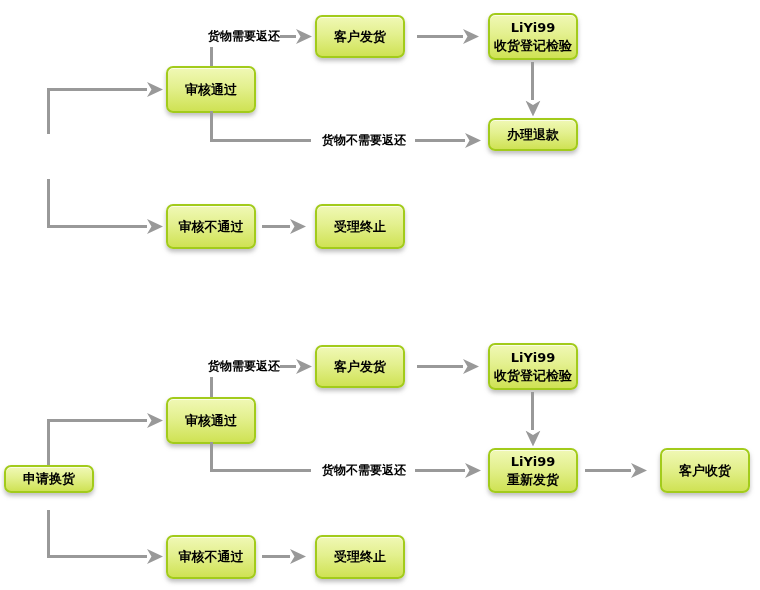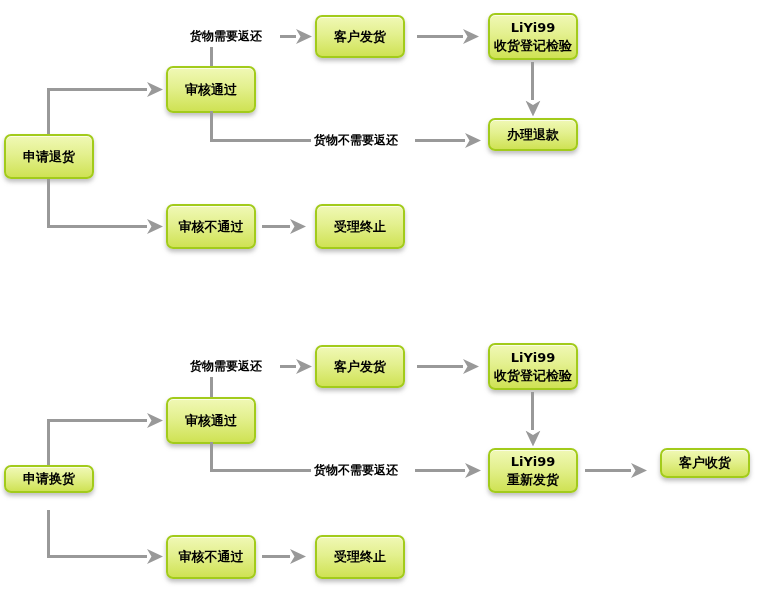--- a/index.html
+++ b/index.html
@@ -11,34 +11,33 @@
     position:absolute;width:90px;box-sizing:border-box;
     border:2px solid #a2cb1b;border-radius:7px;
     background:linear-gradient(180deg,#f0f8b5 0%,#e3f08e 45%,#cfe254 100%);
     box-shadow:0 3px 4px rgba(140,140,140,.55), inset 0 1px 0 rgba(255,255,255,.65);
     display:flex;align-items:center;justify-content:center;
     text-align:center;font-size:13px;font-weight:bold;color:#000;
     white-space:pre-line;line-height:1.35;
   }
   .lbl{
     position:absolute;font-size:12px;font-weight:bold;color:#000;
-    text-align:left;line-height:15px;white-space:nowrap;
+    text-align:right;line-height:15px;white-space:nowrap;
   }
   .hline{position:absolute;height:3px;background:#999999;}
   .vline{position:absolute;width:3px;background:#999999;}
   .ah{position:absolute;width:16px;height:15px;}
   .ah path{fill:#999999;}
   .ah.down{transform:rotate(90deg);}
 </style>
 </head>
 <body>
 
 <div id="canvas">
 
-  <div class="node" style="left:4px;top:134px;height:45px;">申请退货</div>
   <div class="node" style="left:166px;top:66px;height:47px;">审核通过</div>
   <div class="node" style="left:315px;top:15px;height:43px;">客户发货</div>
   <div class="node" style="left:488px;top:13px;height:47px;">LiYi99
 收货登记检验</div>
   <div class="node" style="left:488px;top:118px;height:33px;">办理退款</div>
   <div class="node" style="left:166px;top:204px;height:45px;">审核不通过</div>
   <div class="node" style="left:315px;top:204px;height:45px;">受理终止</div>
 
   <div class="lbl" style="left:190px;top:29px;width:90px;">货物需要返还</div>
   <div class="lbl" style="left:314px;top:133px;width:92px;">货物不需要返还</div>
@@ -83,21 +82,21 @@
       <path d="M0 0 L16 7.5 L0 15 L4.5 7.5 Z"></path>
     </svg>
 
   <div class="node" style="left:4px;top:465px;height:28px;">申请换货</div>
   <div class="node" style="left:166px;top:397px;height:47px;">审核通过</div>
   <div class="node" style="left:315px;top:345px;height:43px;">客户发货</div>
   <div class="node" style="left:488px;top:343px;height:47px;">LiYi99
 收货登记检验</div>
   <div class="node" style="left:488px;top:448px;height:45px;">LiYi99
 重新发货</div>
-  <div class="node" style="left:660px;top:448px;height:30px;">客户收货</div>
+  <div class="node" style="left:660px;top:448px;height:45px;">客户收货</div>
   <div class="node" style="left:166px;top:535px;height:44px;">审核不通过</div>
   <div class="node" style="left:315px;top:535px;height:44px;">受理终止</div>
 
   <div class="lbl" style="left:190px;top:359px;width:90px;">货物需要返还</div>
   <div class="lbl" style="left:314px;top:463px;width:92px;">货物不需要返还</div>
 
   <div class="vline" style="left:47px;top:420px;height:45px;"></div>
   <div class="hline" style="left:47px;top:419px;width:100px;"></div>
   <svg class="ah" style="left:147px;top:413px;" viewBox="0 0 16 15">
       <path d="M0 0 L16 7.5 L0 15 L4.5 7.5 Z"></path>

